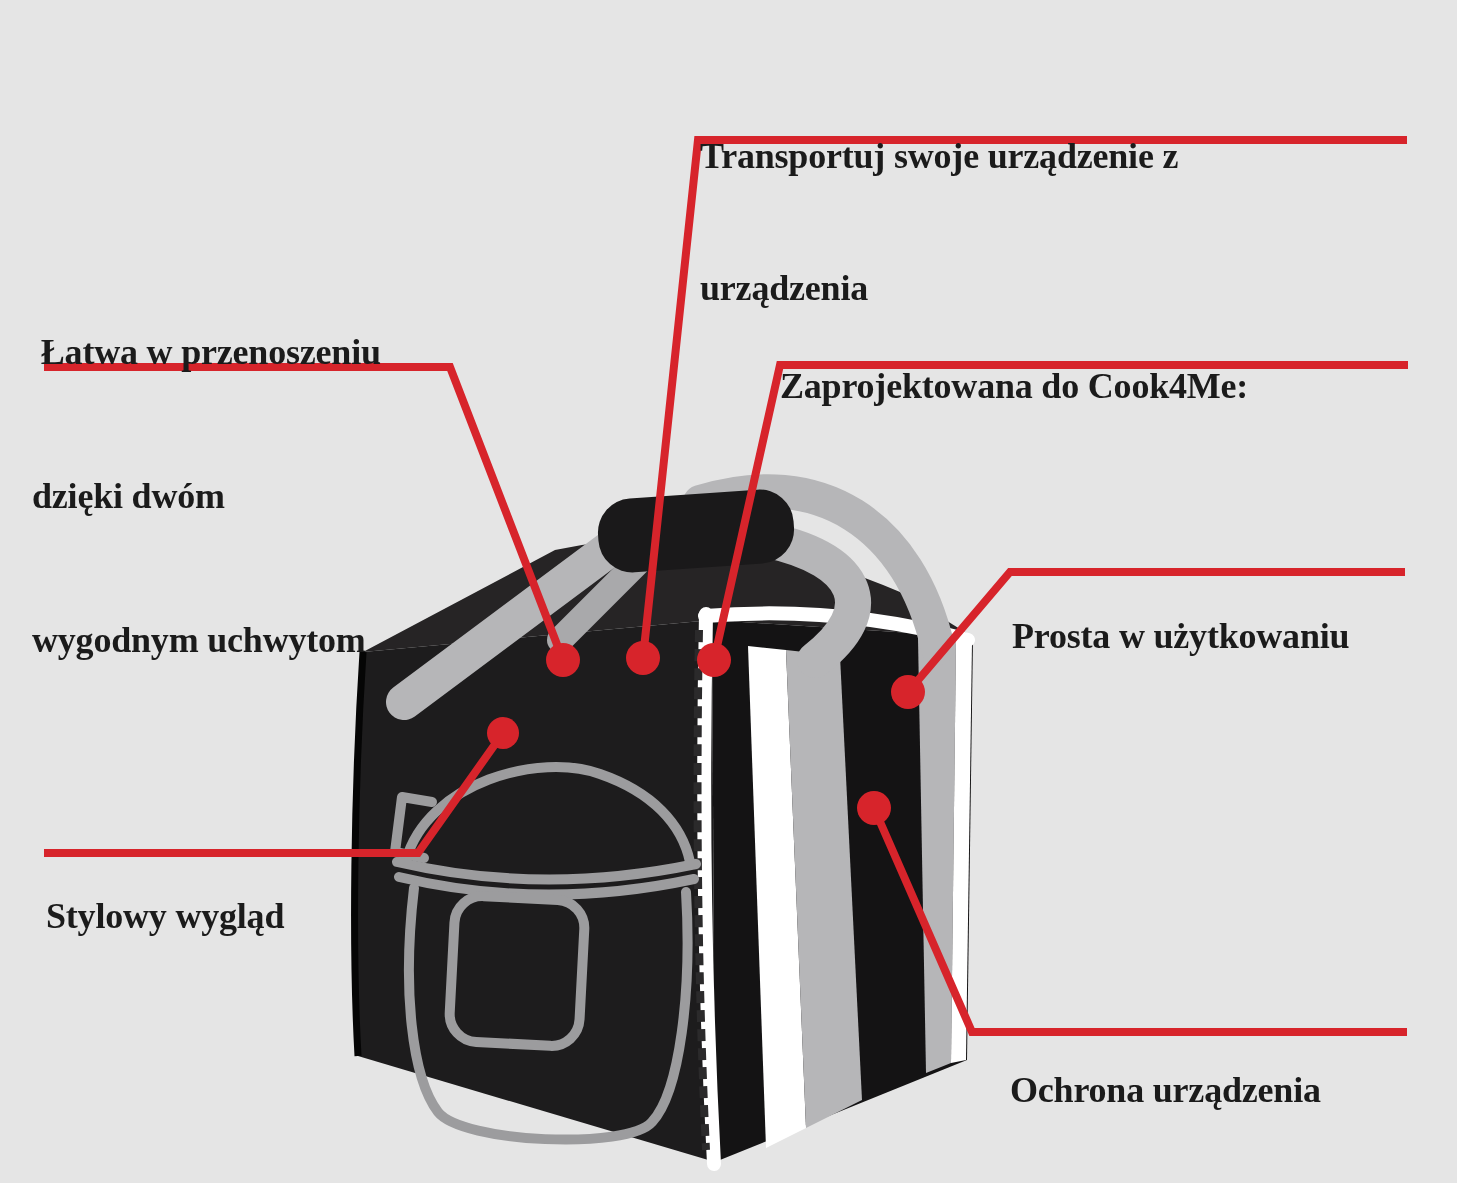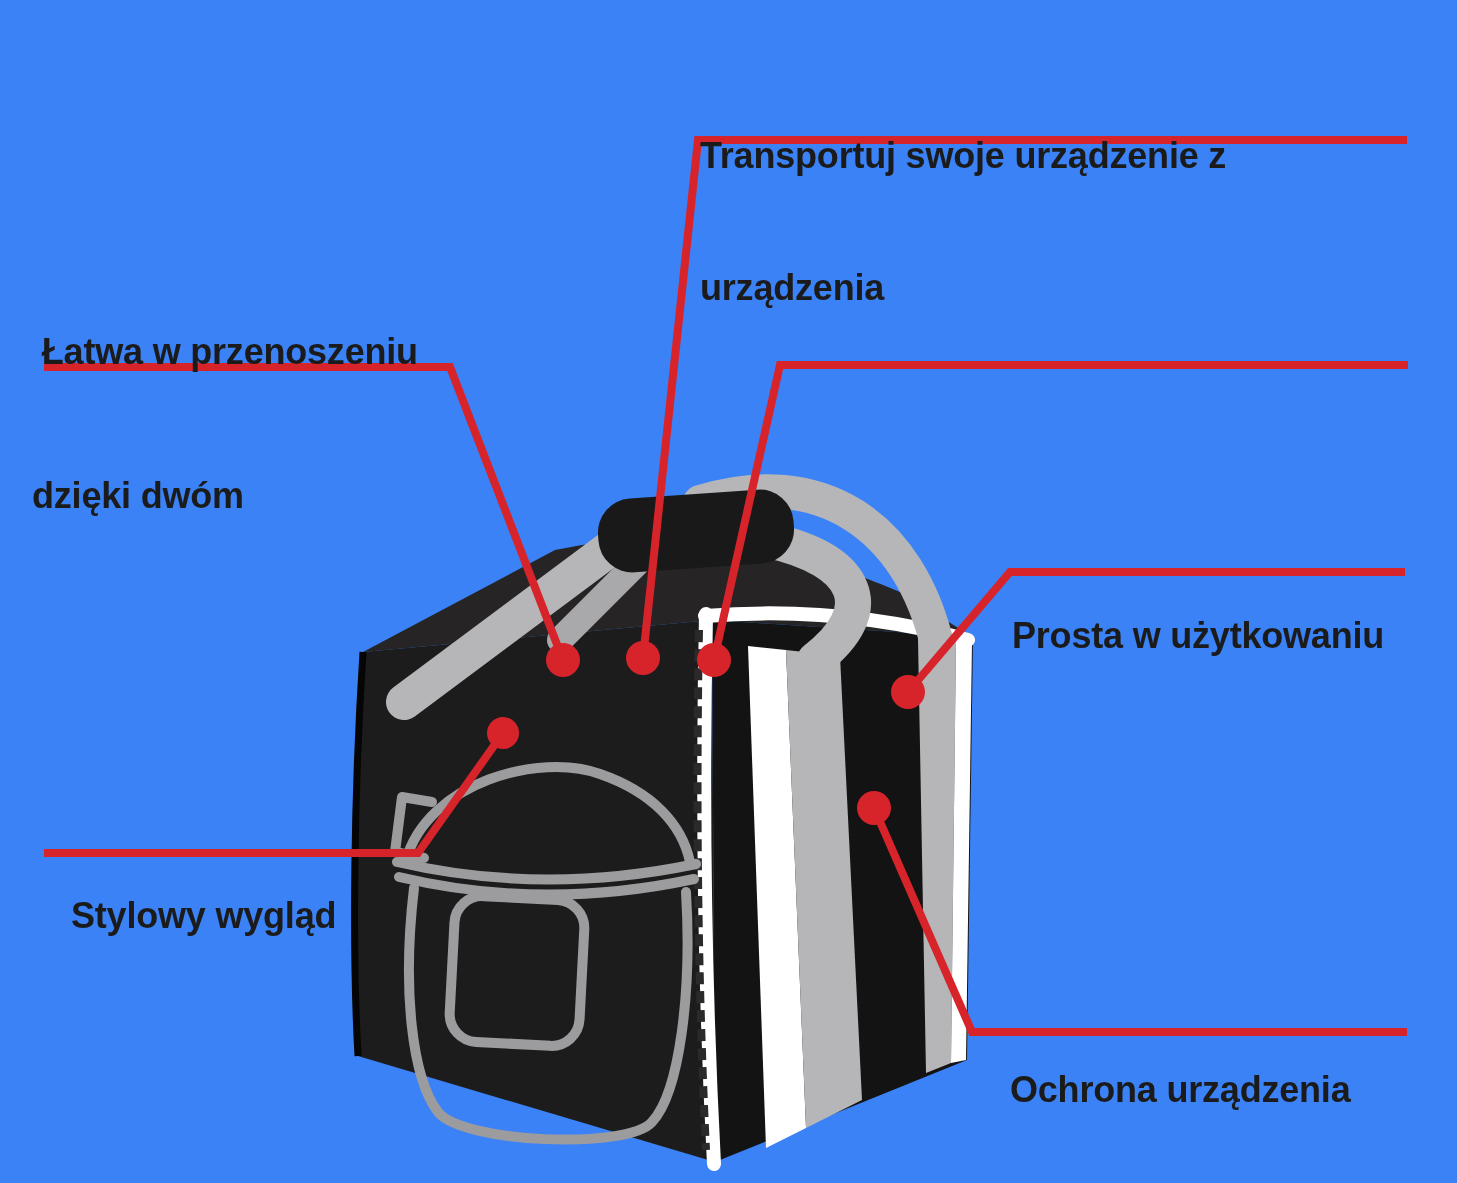--- a/index.html
+++ b/index.html
@@ -18,29 +18,29 @@
     line-height:44px;
     color:var(--text,#1b1b1b);
     white-space:pre;
     letter-spacing:-0.2px;
   }
   .label .label-line{display:block;}
   #label-transportuj{left:700px;top:46px;}
   #label-latwa{left:32px;top:232px;line-height:48px;}
   #label-zaprojektowana{left:780px;top:266px;line-height:48px;}
   #label-prosta{left:1012px;top:526px;text-align:right;}
-  #label-stylowy{left:46px;top:806px;margin-left:25px;}
+  #label-stylowy{left:46px;top:806px;}
   #label-ochrona{left:1010px;top:980px;}
   .callout{stroke:var(--accent,#d7242b);stroke-width:8;fill:none;stroke-linejoin:miter;}
   .dot{fill:var(--accent,#d7242b);}
 </style>
 </head>
 <body>
 
-<div id="stage" style="--accent: #d7242b; --text: #1b1b1b; background: #3b82f6;">
+<div id="stage" style="--accent: #d7242b; --text: #1b1b1b; background: #e5e5e5; font-family: Liberation Serif, serif;">
 
   <svg id="bag-svg" viewBox="0 0 1457 1183">
 
     <g>
 
       <path d="M363,652 L555,550 Q720,515 900,592 L973,637 L712,620 Z" fill="#262425"></path>
 
       <path d="M712,620 L973,637 L967,1060 L715,1162 Z" fill="#141314"></path>
 
       <path d="M363,652 L712,620 L715,1162 L358,1056 C352,920 356,760 363,652 Z" fill="#1d1c1d"></path>
@@ -92,23 +92,25 @@
   </svg>
 
   <div class="label" id="label-transportuj">
     <span class="label-line">Transportuj swoje urządzenie z</span>
     <span class="label-line">urządzenia</span>
   </div>
 
   <div class="label" id="label-latwa">
     <span class="label-line"> Łatwa w przenoszeniu</span>
     <span class="label-line">dzięki dwóm</span>
+    <span class="label-line">wygodnym uchwytom</span>
   </div>
 
   <div class="label" id="label-zaprojektowana">
+    <span class="label-line">Zaprojektowana do Cook4Me:</span>
   </div>
 
   <div class="label" id="label-prosta">
     <span class="label-line">Prosta w użytkowaniu</span>
   </div>
 
   <div class="label" id="label-stylowy">
     <span class="label-line">Stylowy wygląd</span>
   </div>
 

